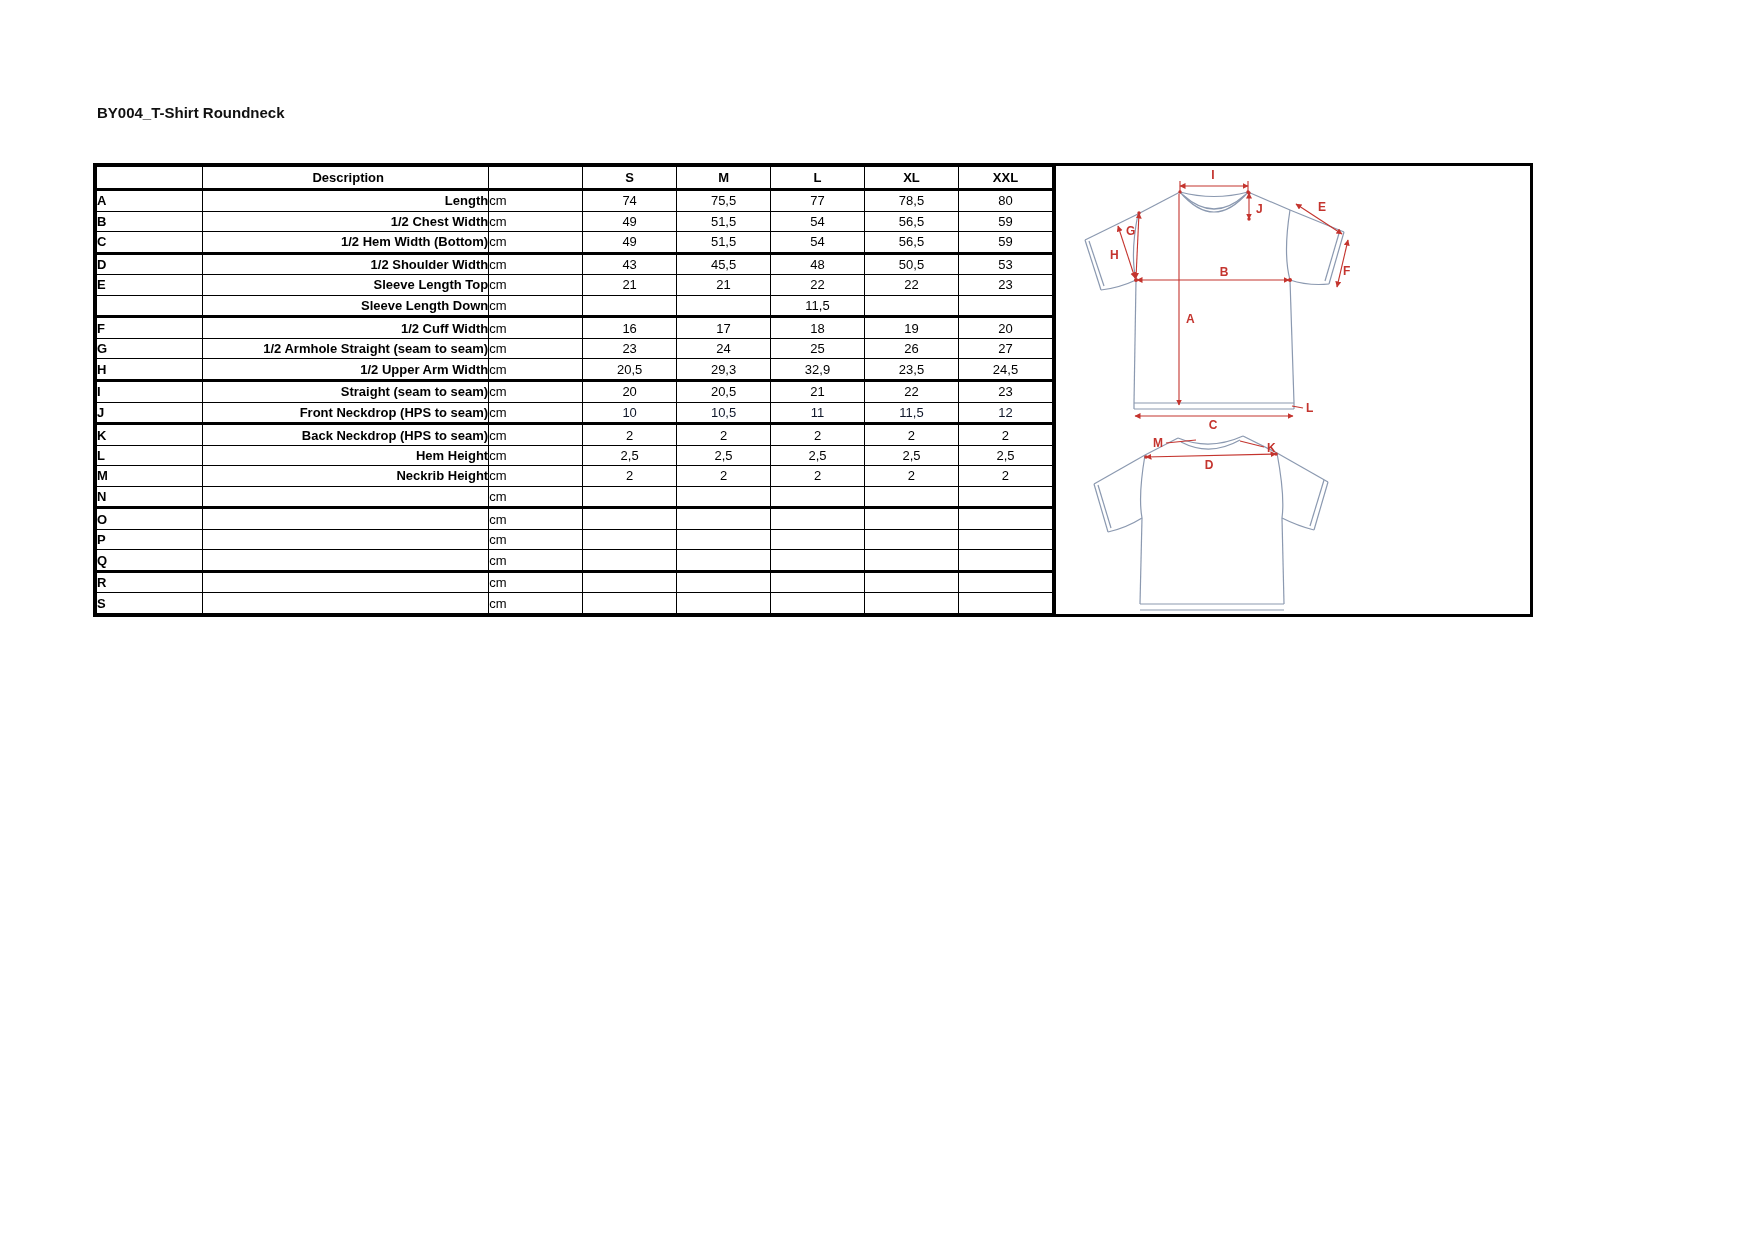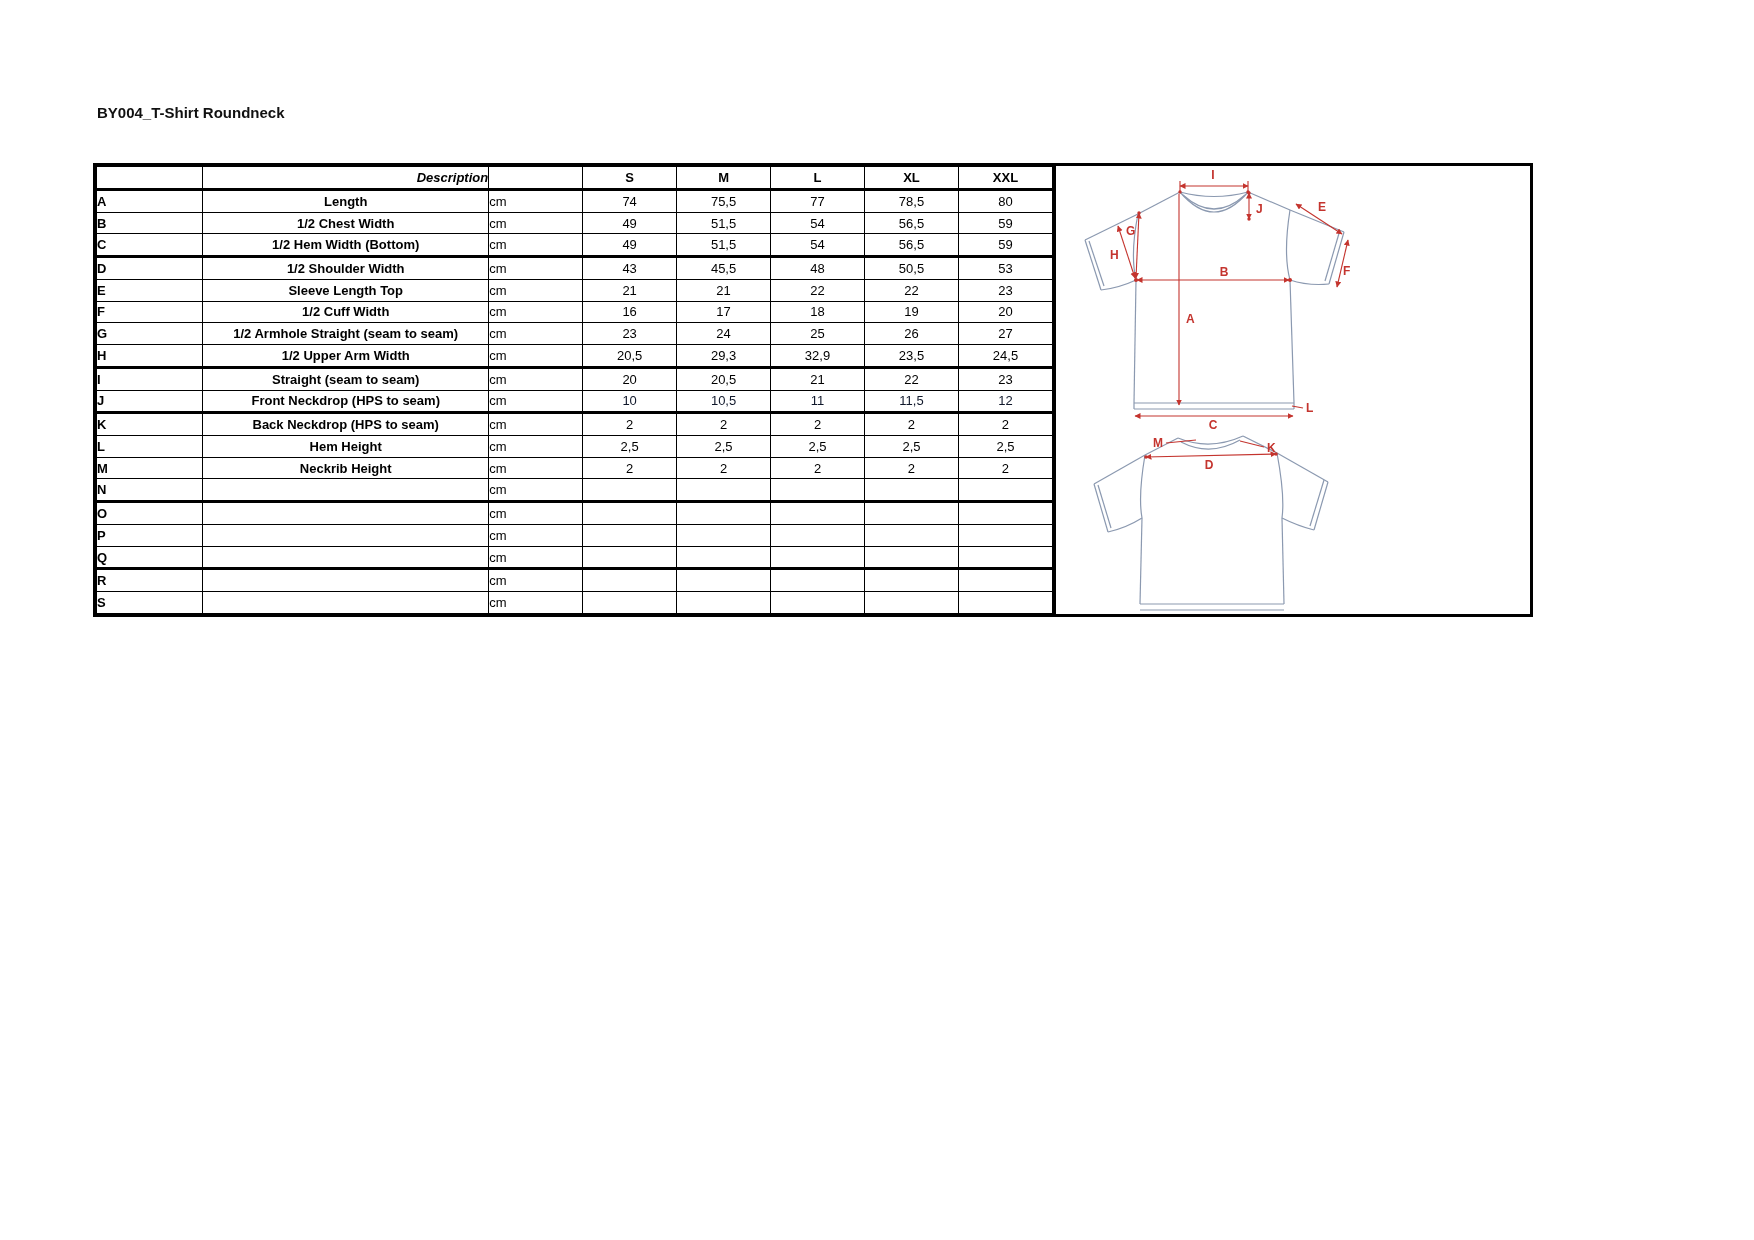--- a/index.html
+++ b/index.html
@@ -16,24 +16,24 @@
   }
   .table-wrap{width:957px;height:100%;box-sizing:border-box;}
   table.size-table{
     border-collapse:collapse;table-layout:fixed;width:957px;height:100%;
   }
   table.size-table td, table.size-table th{
     border:1.5px solid #000;padding:0;overflow:hidden;white-space:nowrap;
     font-size:13px;vertical-align:middle;box-sizing:border-box;
   }
   tr.hdr th{border-bottom:3px solid #000;font-weight:bold;text-align:center;height:23px;}
-  tr.hdr th.c-desc{text-align:right;padding-left:5px;font-style:italic;}
+  tr.hdr th.c-desc{text-align:center;padding-left:5px;}
   tr.thickb td{border-bottom:3px solid #000;}
   .c-letter{width:104px;font-weight:bold;text-align:left;padding-left:4px;}
-  .c-desc{width:280px;font-weight:bold;text-align:center;padding-left:5px;}
+  .c-desc{width:280px;font-weight:bold;text-align:right;padding-left:5px;}
   .c-unit{width:92px;text-align:left;padding-left:5px;font-weight:normal;}
   .c-val{width:92px;text-align:center;font-weight:normal;font-size:11px;}
   tr.bigvals .c-val{font-size:13px;}
   tr.redvals .c-val{color:#0f172a;}
   .diagram-panel{
     flex:1;height:100%;border-left:3px solid #000;box-sizing:border-box;position:relative;background:#fff;
   }
   .diagram-panel svg{position:absolute;left:0;top:0;}
   .ann-label{font-family:"Liberation Sans",sans-serif;font-size:12px;font-weight:bold;fill:#c4342e;}
 </style>
@@ -100,20 +100,30 @@
           </tr>
           <tr>
             <td class="c-letter">E</td>
             <td class="c-desc">Sleeve Length Top</td>
             <td class="c-unit">cm</td>
             <td class="c-val">21</td>
             <td class="c-val">21</td>
             <td class="c-val">22</td>
             <td class="c-val">22</td>
             <td class="c-val">23</td>
+          </tr>
+          <tr class="thickb">
+            <td class="c-letter"></td>
+            <td class="c-desc">Sleeve Length Down</td>
+            <td class="c-unit">cm</td>
+            <td class="c-val"></td>
+            <td class="c-val"></td>
+            <td class="c-val">11,5</td>
+            <td class="c-val"></td>
+            <td class="c-val"></td>
           </tr>
           <tr>
             <td class="c-letter">F</td>
             <td class="c-desc">1/2 Cuff Width</td>
             <td class="c-unit">cm</td>
             <td class="c-val">16</td>
             <td class="c-val">17</td>
             <td class="c-val">18</td>
             <td class="c-val">19</td>
             <td class="c-val">20</td>

